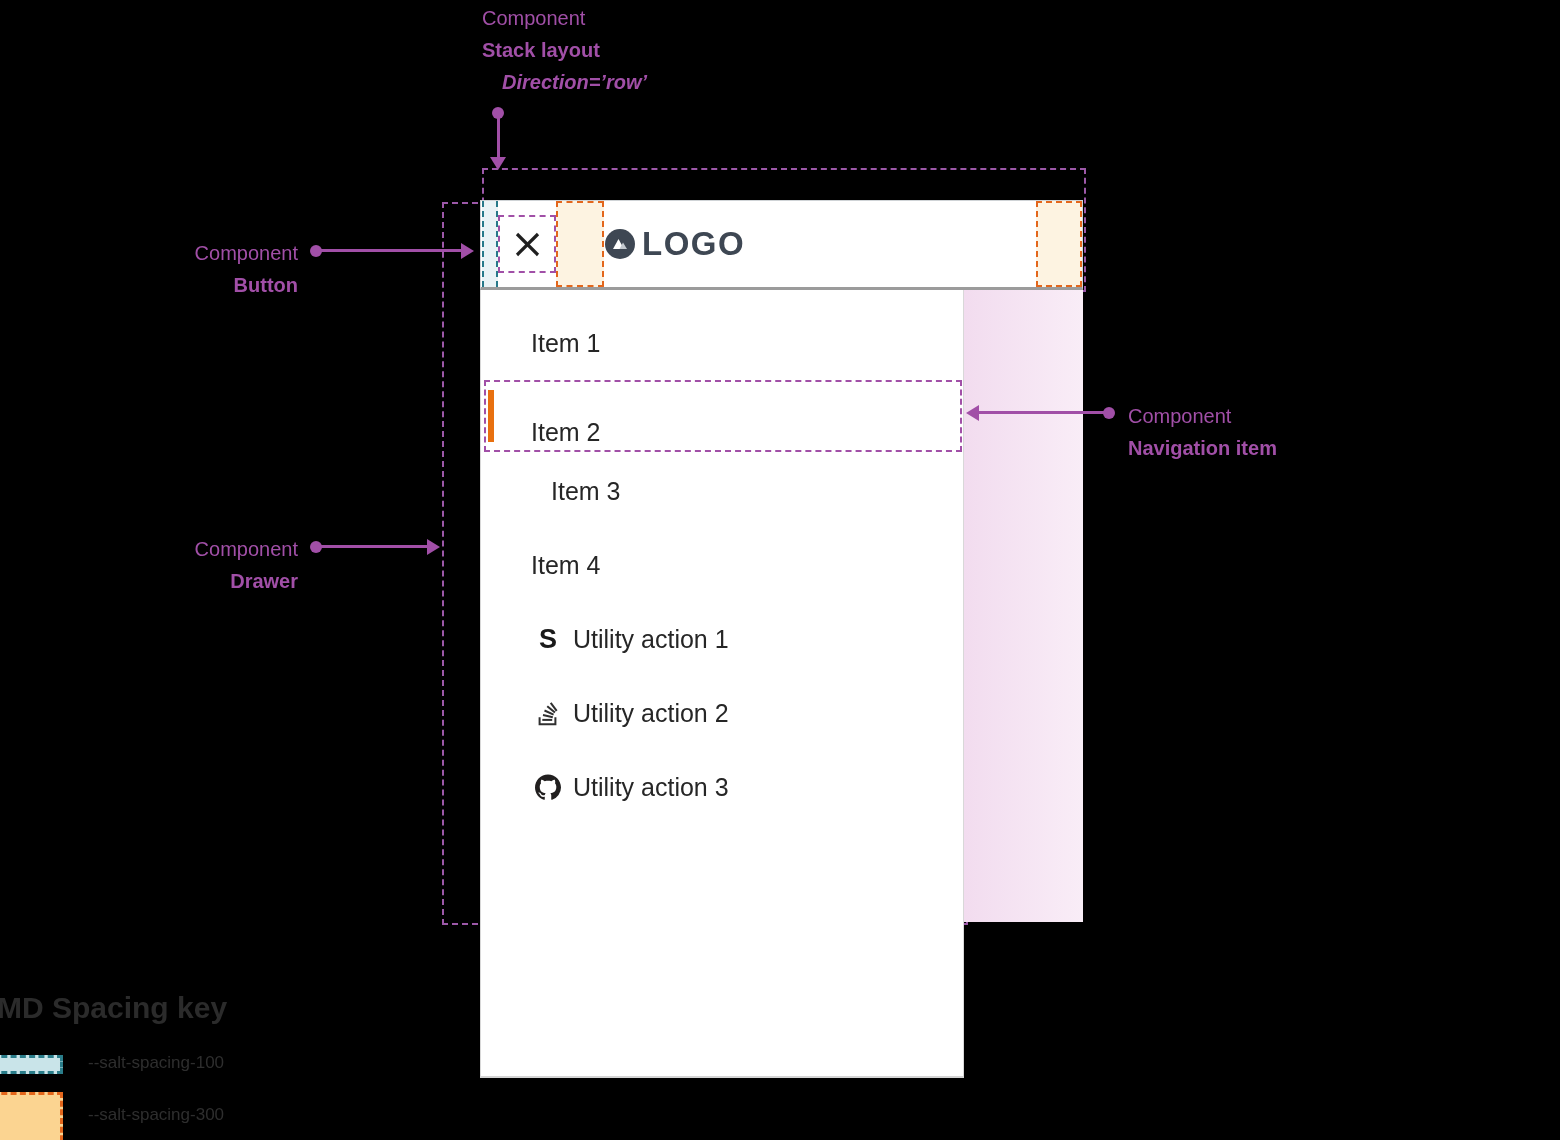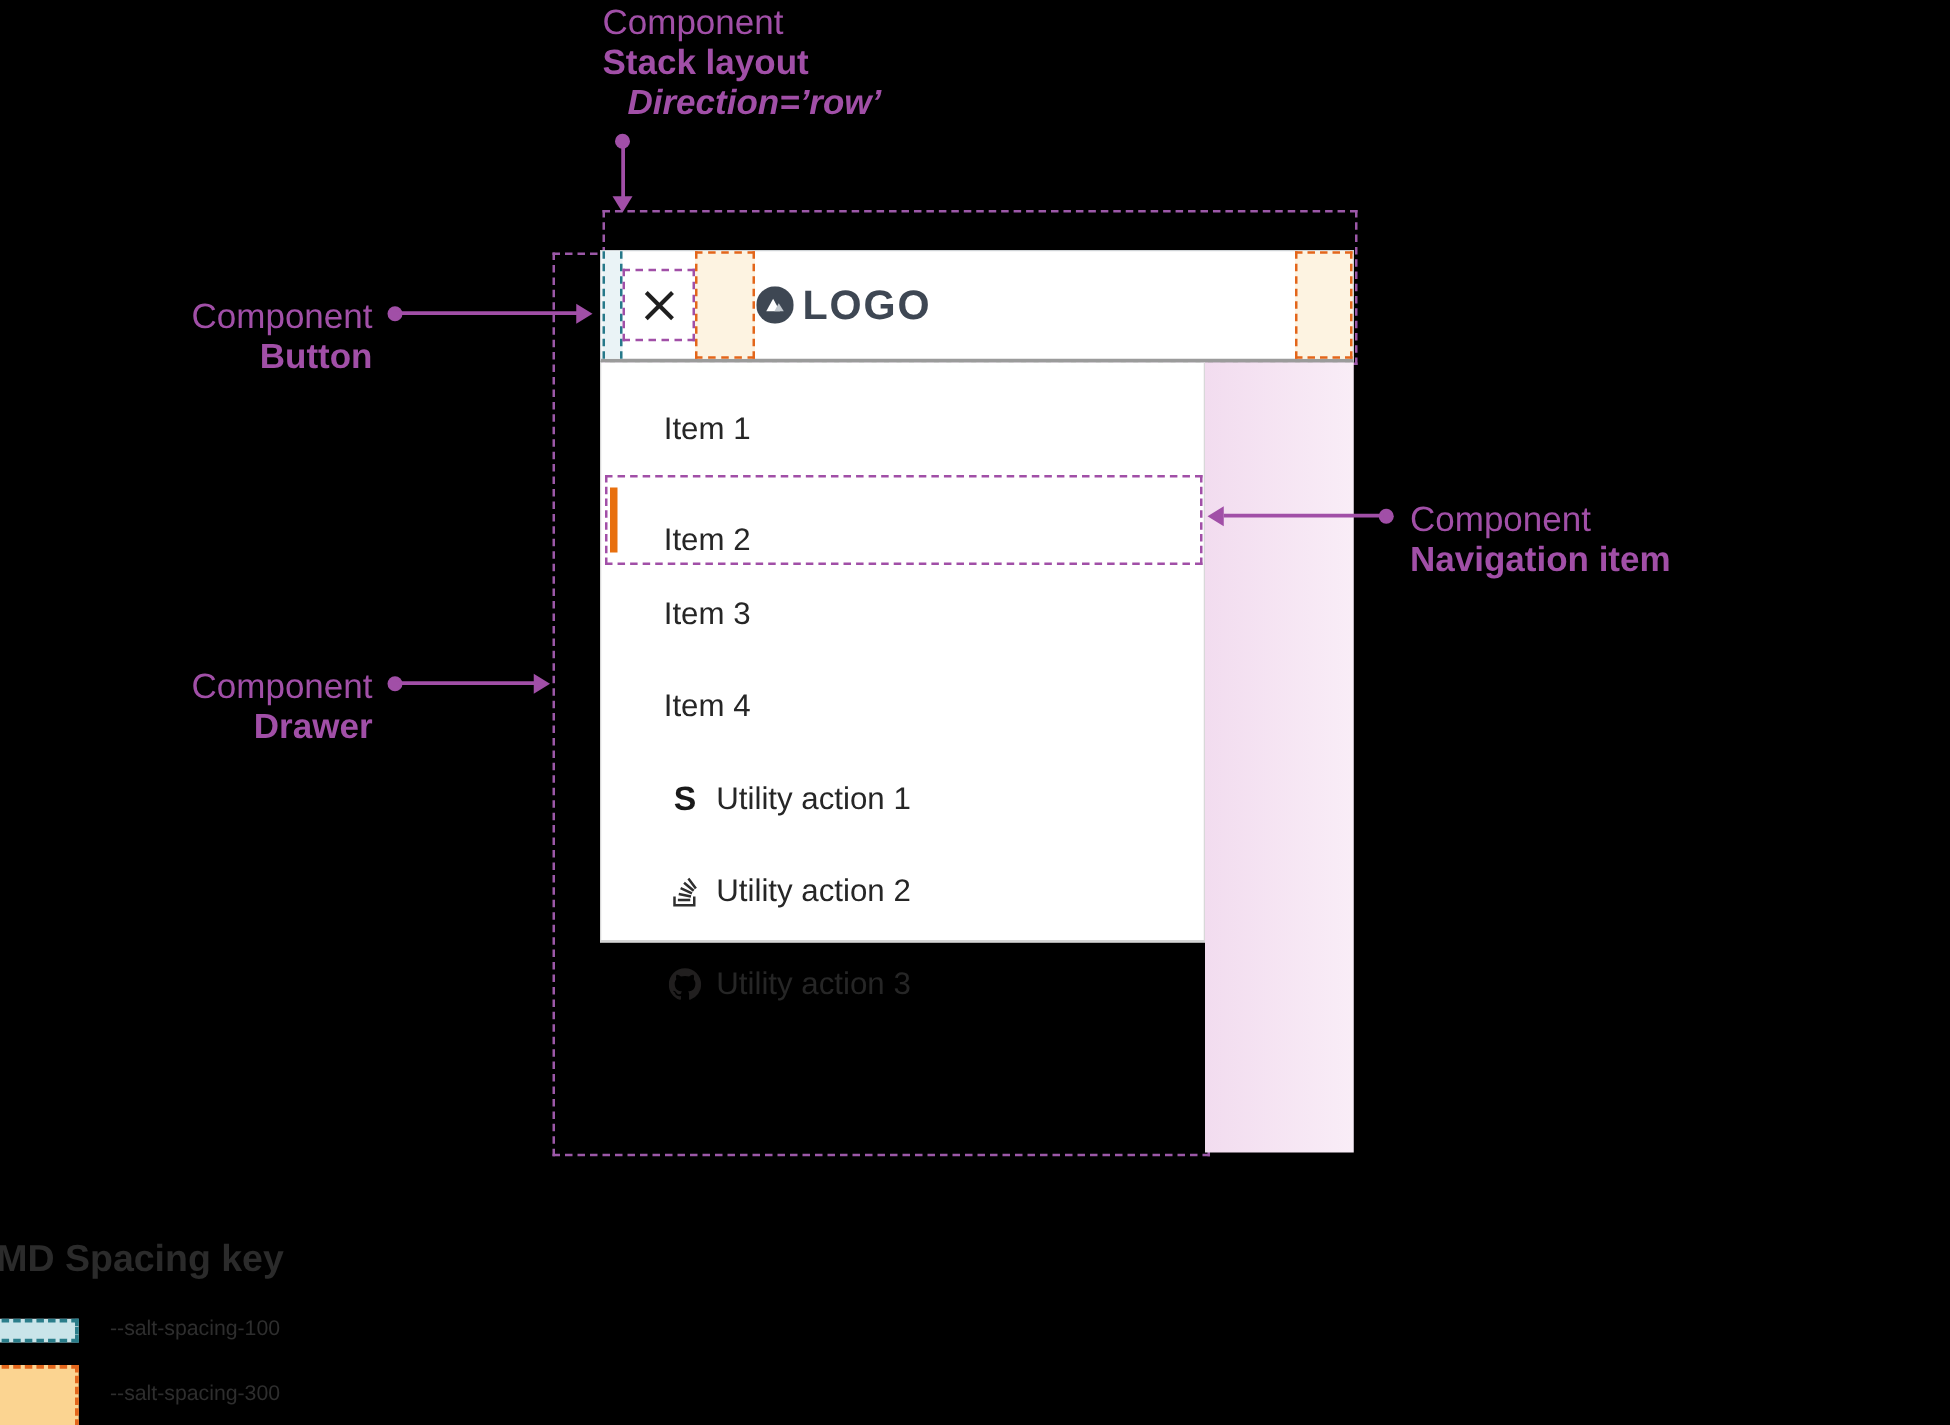--- a/index.html
+++ b/index.html
@@ -2,21 +2,21 @@
 <html><head>
 <meta charset="utf-8">
 <style>
   html,body{margin:0;padding:0;background:#000;}
   #canvas{
     position:relative;width:1560px;height:1140px;background:#000;overflow:hidden;
     font-family:"Liberation Sans","DejaVu Sans",sans-serif;
   }
   .abs{position:absolute;}
   
-  .ann{color:#a14fa7;font-size:28px;line-height:32px;}
+  .ann{color:#a14fa7;font-size:20px;line-height:32px;}
   .ann .b{font-weight:bold;}
   .ann .bi{font-weight:bold;font-style:italic;margin-left:20px;}
   .ann.right-align{text-align:right;}
   
   .dot{background:#a14fa7;border-radius:50%;width:12px;height:12px;}
   .hline{background:#a14fa7;height:3px;}
   .vline{background:#a14fa7;width:3px;}
   .head-right{width:0;height:0;border-top:8px solid transparent;border-bottom:8px solid transparent;border-left:13px solid #a14fa7;}
   .head-left{width:0;height:0;border-top:8px solid transparent;border-bottom:8px solid transparent;border-right:13px solid #a14fa7;}
   .head-down{width:0;height:0;border-left:8px solid transparent;border-right:8px solid transparent;border-top:13px solid #a14fa7;}
@@ -30,21 +30,21 @@
   .spacing-100-strip{
     left:1px;top:0;bottom:0;width:16px;background:#eaf3f6;
     border-left:2px dashed #27798a;border-right:2px dashed #27798a;box-sizing:border-box;
   }
   .button-guide{left:17px;top:14px;width:58px;height:58px;border:2px dashed #a14fa7;box-sizing:border-box;
     display:flex;align-items:center;justify-content:center;}
   .spacing-300-block{background:#fdf3e1;border:2px dashed #e3661b;box-sizing:border-box;top:0;bottom:0;}
   .logo-wrap{left:124px;top:0;bottom:0;display:flex;align-items:center;}
   .logo-text{font-size:33px;font-weight:800;color:#3e4753;letter-spacing:1.5px;margin-left:7px;}
   .drawer-body{
-    left:480px;top:290px;width:484px;height:464px;background:#fff;
+    left:480px;top:290px;width:484px;height:788px;background:#fff;
     border-left:1px solid #d8d8d8;border-right:1px solid #d8d8d8;border-bottom:2px solid #d4d4d4;
     box-sizing:border-box;z-index:2;
   }
   .backdrop{left:964px;top:290px;width:119px;height:632px;z-index:2;
     background:linear-gradient(to right,#f2dcef,#f9edf7);}
   .nav-row{left:0;width:100%;height:74px;display:flex;align-items:center;
     padding-left:50px;box-sizing:border-box;font-size:25px;color:#262626;}
   .util-row{padding-left:54px;}
   .util-icon{width:26px;display:flex;justify-content:center;margin-right:12px;}
   .nav-guide{left:3px;top:90px;width:478px;height:72px;border:2px dashed #a14fa7;box-sizing:border-box;z-index:3;}
@@ -94,21 +94,21 @@
     <div class="abs spacing-300-block" style="left:555px;width:46px;"></div>
   </div>
 
   <div class="abs drawer-body">
     <div class="abs nav-row" style="top:16px;">
       <span>Item 1</span>
     </div>
     <div class="abs nav-row" style="top:105px;">
       <span>Item 2</span>
     </div>
-    <div class="abs nav-row" style="top:164px;">
+    <div class="abs nav-row" style="top:164px;margin-left:20px;">
       <span>Item 3</span>
     </div>
     <div class="abs nav-row" style="top:238px;">
       <span>Item 4</span>
     </div>
 
     <div class="abs nav-row util-row" style="top:312px;">
       <span class="util-icon">
           <span class="s-glyph">S</span>
         </span>

